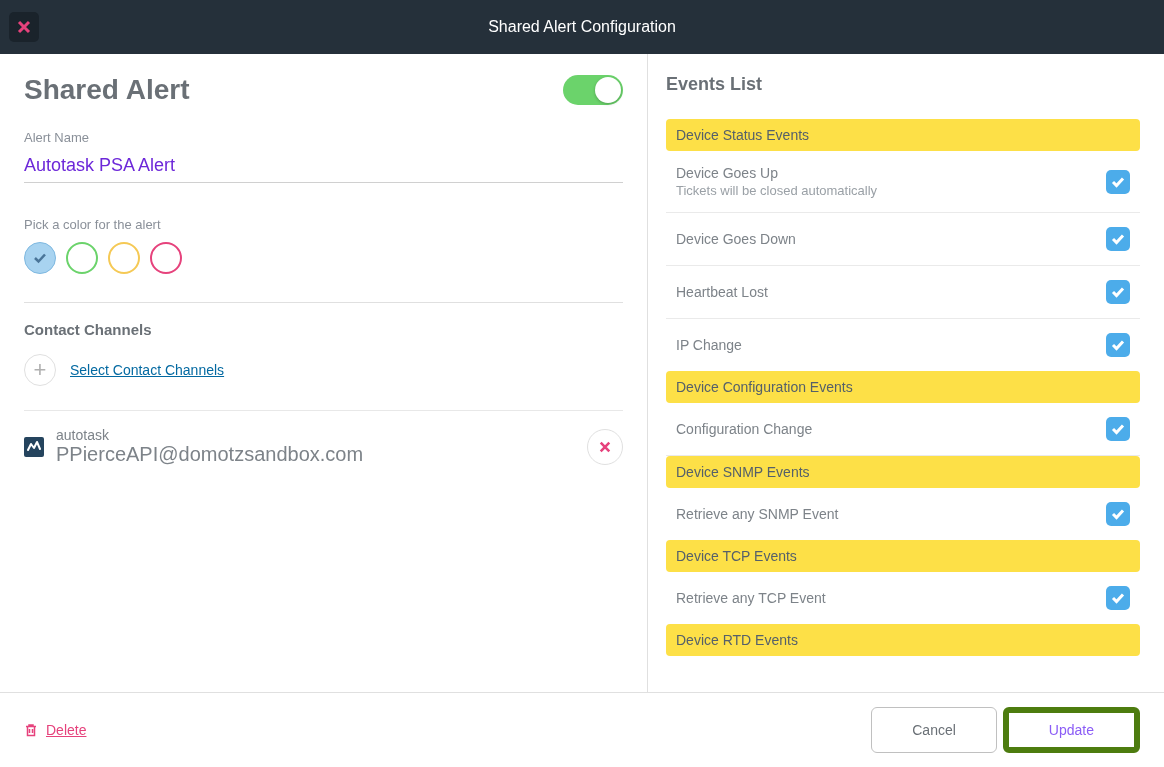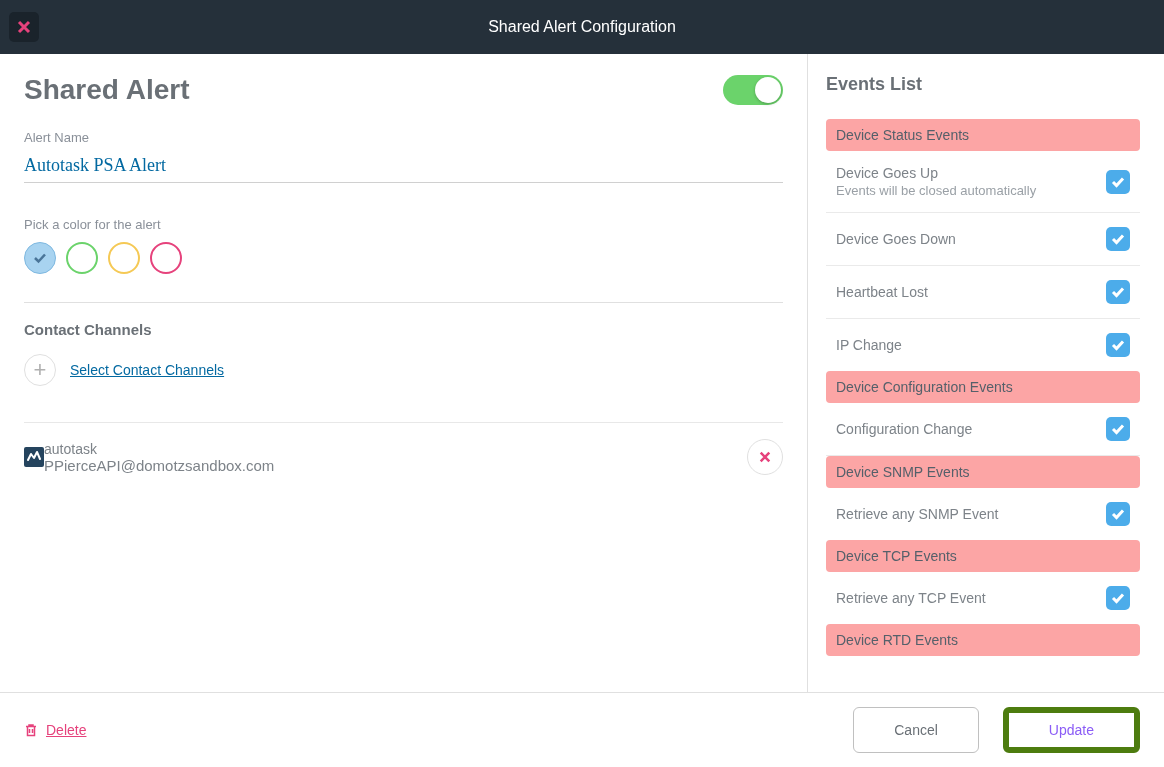--- a/index.html
+++ b/index.html
@@ -59,21 +59,21 @@
       font-size: 16px;
       font-weight: 500;
       color: #fff;
     }
     .modal-body {
       flex: 1;
       display: flex;
       overflow: hidden;
     }
     .left-panel {
-      width: 808px;
+      width: 648px;
       padding: 20px 24px 0 24px;
       display: flex;
       flex-direction: column;
       overflow-y: auto;
       border-right: 1px solid #e0e0e0;
     }
     .left-main {
       flex: 1;
     }
     .right-panel {
@@ -114,25 +114,24 @@
       font-size: 13px;
       color: #8a9099;
       margin-bottom: 4px;
     }
     .alert-name-input {
       width: 100%;
       border: none;
       border-bottom: 1px solid #d0d0d0;
       padding: 6px 0;
       font-size: 18px;
-      color: #0369a1;
+      color: #6d28d9;
       font-weight: 400;
       outline: none;
       background: transparent;
-      font-family: Liberation Serif, serif;
     }
     .color-section {
       margin-top: 34px;
     }
     .color-row {
       display: flex;
       gap: 10px;
       margin-top: 10px;
     }
     .color-circle {
@@ -188,23 +187,24 @@
       font-weight: 300;
     }
     .select-channels-text {
       font-size: 14px;
       color: #0369a1;
       text-decoration: underline;
     }
     .contact-item {
       display: flex;
       align-items: center;
+      gap: 12px;
       padding: 16px 0;
       border-top: 1px solid #e8e8e8;
-      margin-top: 36px;
+      margin-top: 24px;
       position: relative;
       justify-content: center;
     }
     .contact-icon {
       width: 20px;
       height: 20px;
       background: #25445e;
       color: #fff;
       display: flex;
       align-items: center;
@@ -220,21 +220,21 @@
       fill: none;
     }
     .contact-info {
       flex: 1;
     }
     .contact-name {
       font-size: 14px;
       color: #7d8389;
     }
     .contact-email {
-      font-size: 15px;
+      font-size: 20px;
       color: #7d8389;
     }
     .remove-btn {
       width: 36px;
       height: 36px;
       border: 1px solid #e0e0e0;
       border-radius: 50%;
       display: flex;
       align-items: center;
       justify-content: center;
@@ -246,21 +246,21 @@
       stroke: #e6427c;
       stroke-width: 3;
     }
     .events-title {
       font-size: 18px;
       font-weight: 700;
       color: #6a7076;
       margin-bottom: 24px;
     }
     .event-group-header {
-      background: #fca5a5;
+      background: #fde047;
       padding: 8px 10px;
       border-radius: 4px;
       font-size: 14px;
       color: #55606a;
       margin-bottom: 0;
     }
     .event-item {
       display: flex;
       align-items: center;
       justify-content: space-between;
@@ -317,21 +317,21 @@
     }
     .trash-icon {
       width: 14px;
       height: 14px;
       stroke: #e6427c;
       stroke-width: 1.5;
       fill: none;
     }
     .footer-actions {
       display: flex;
-      gap: 24px;
+      gap: 6px;
     }
     .btn {
       padding: 9px 40px;
       border-radius: 6px;
       font-size: 14px;
       cursor: pointer;
       border: 1px solid #c0c0c0;
       background: #fff;
     }
     .btn-cancel {
@@ -415,21 +415,21 @@
       </div>
     </div>
 
     <div class="right-panel">
       <div class="events-title">Events List</div>
       <div class="right-scroll" id="events-container">
           <div class="event-group-header">Device Status Events</div>
           <div class="event-item">
             <div>
               <div class="event-label">Device Goes Up</div>
-              <div class="event-sub">Events will be closed automatically</div>
+              <div class="event-sub">Tickets will be closed automatically</div>
             </div>
             <div class="event-checkbox">
               <svg viewBox="0 0 14 14">
                 <path d="M2 7 L5.5 10.5 L12 3.5"></path>
               </svg>
             </div>
           </div>
           <div class="event-item">
             <div>
               <div class="event-label">Device Goes Down</div>

